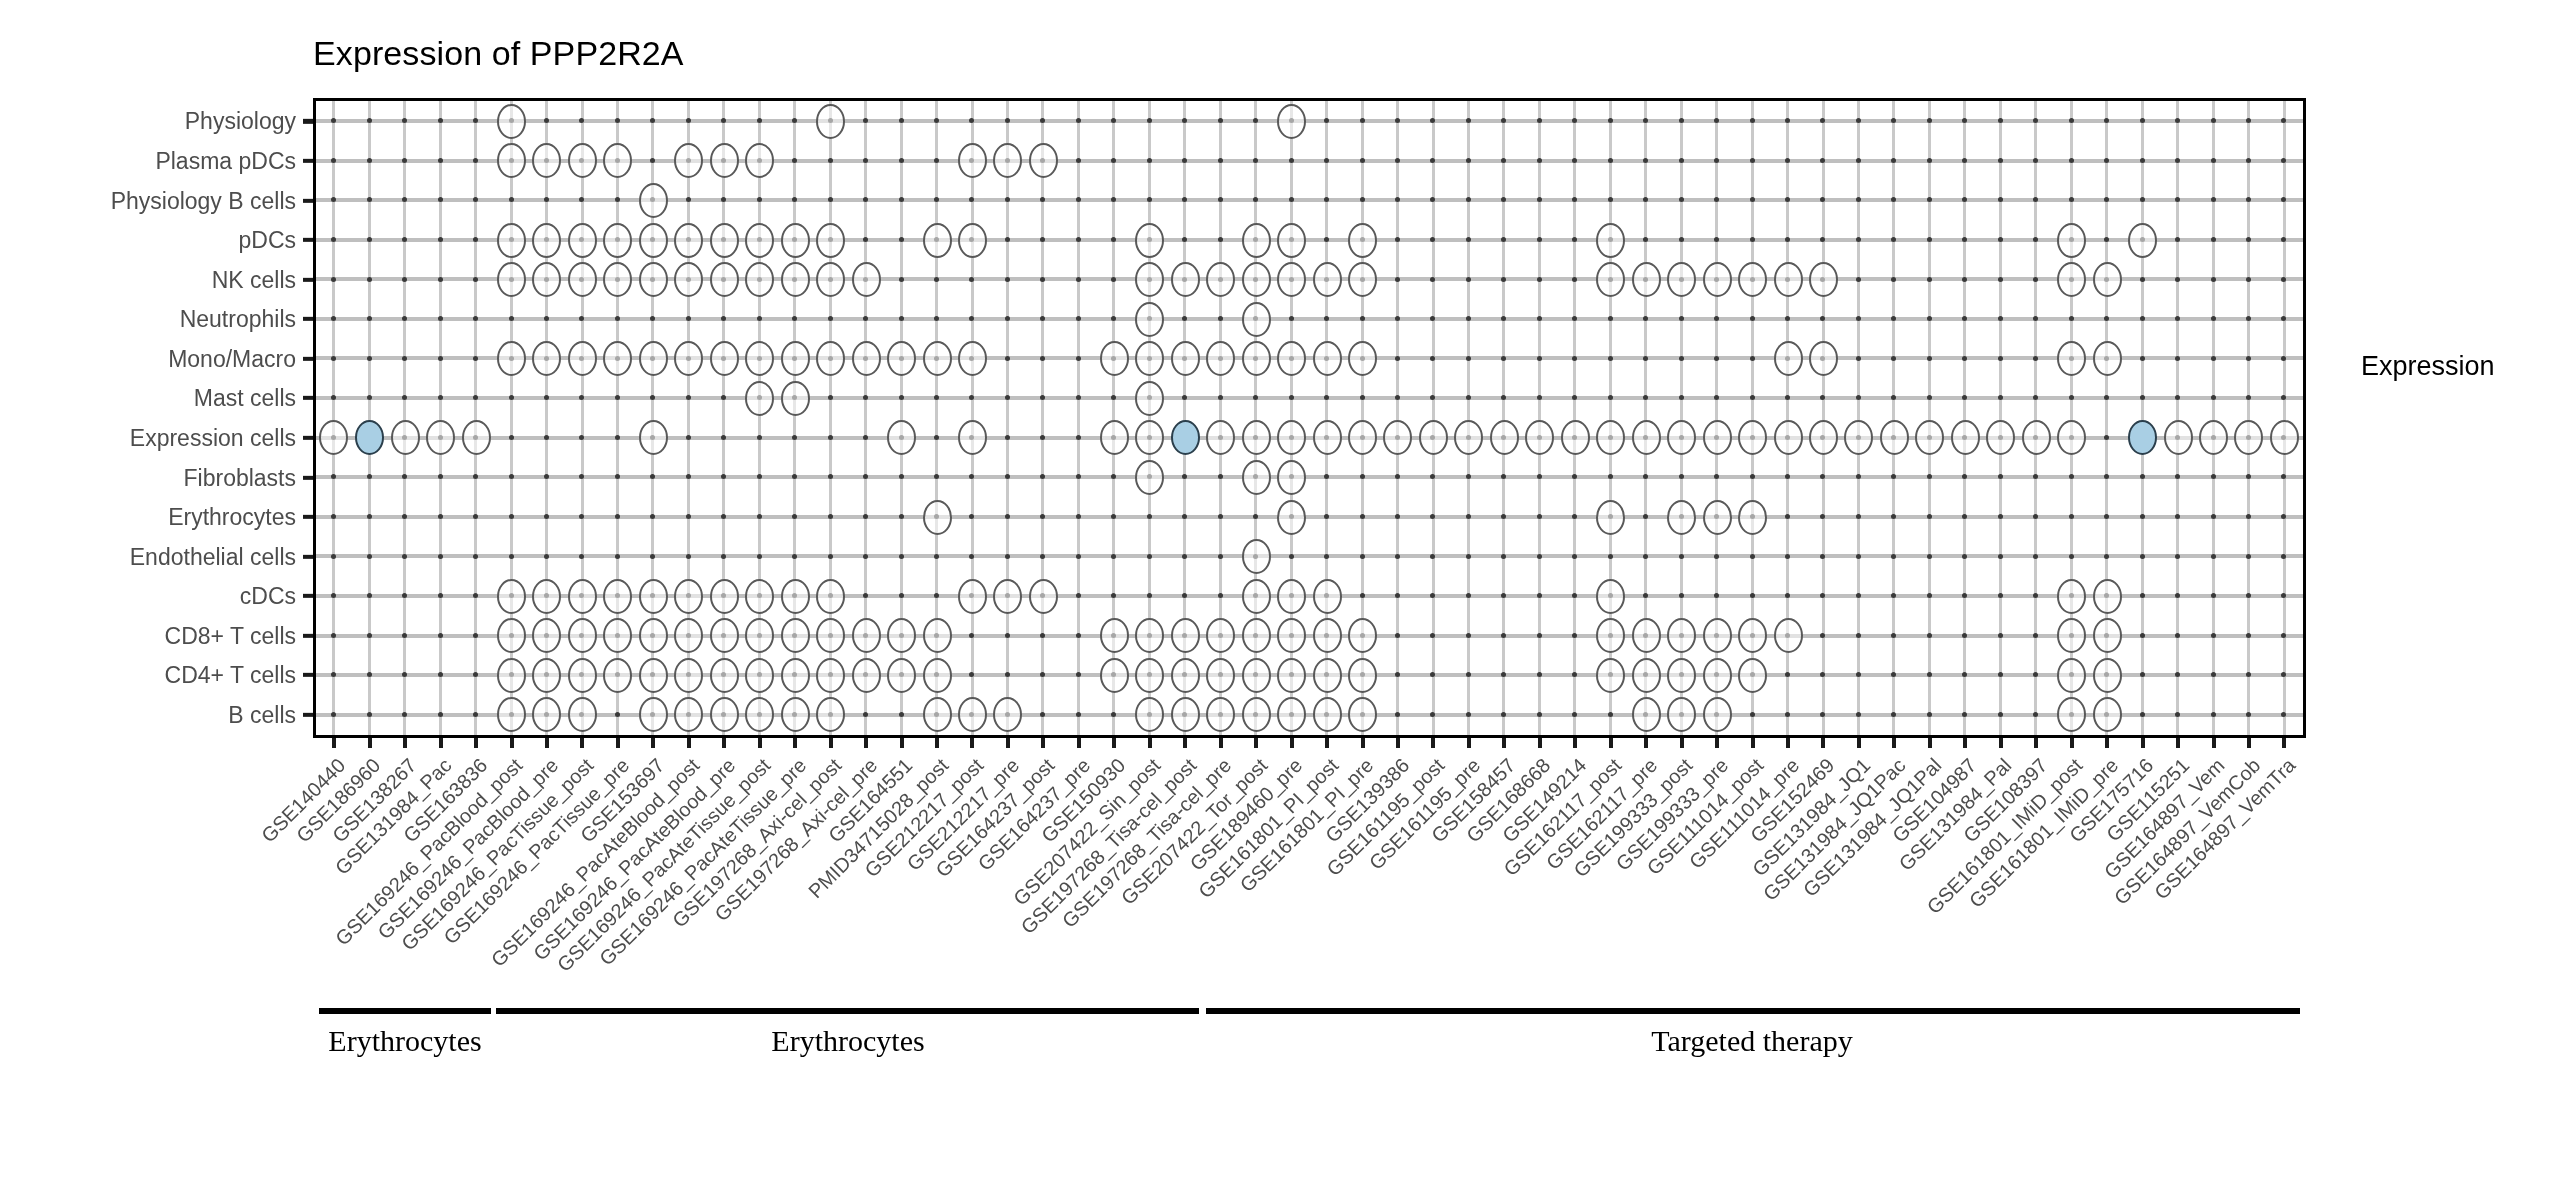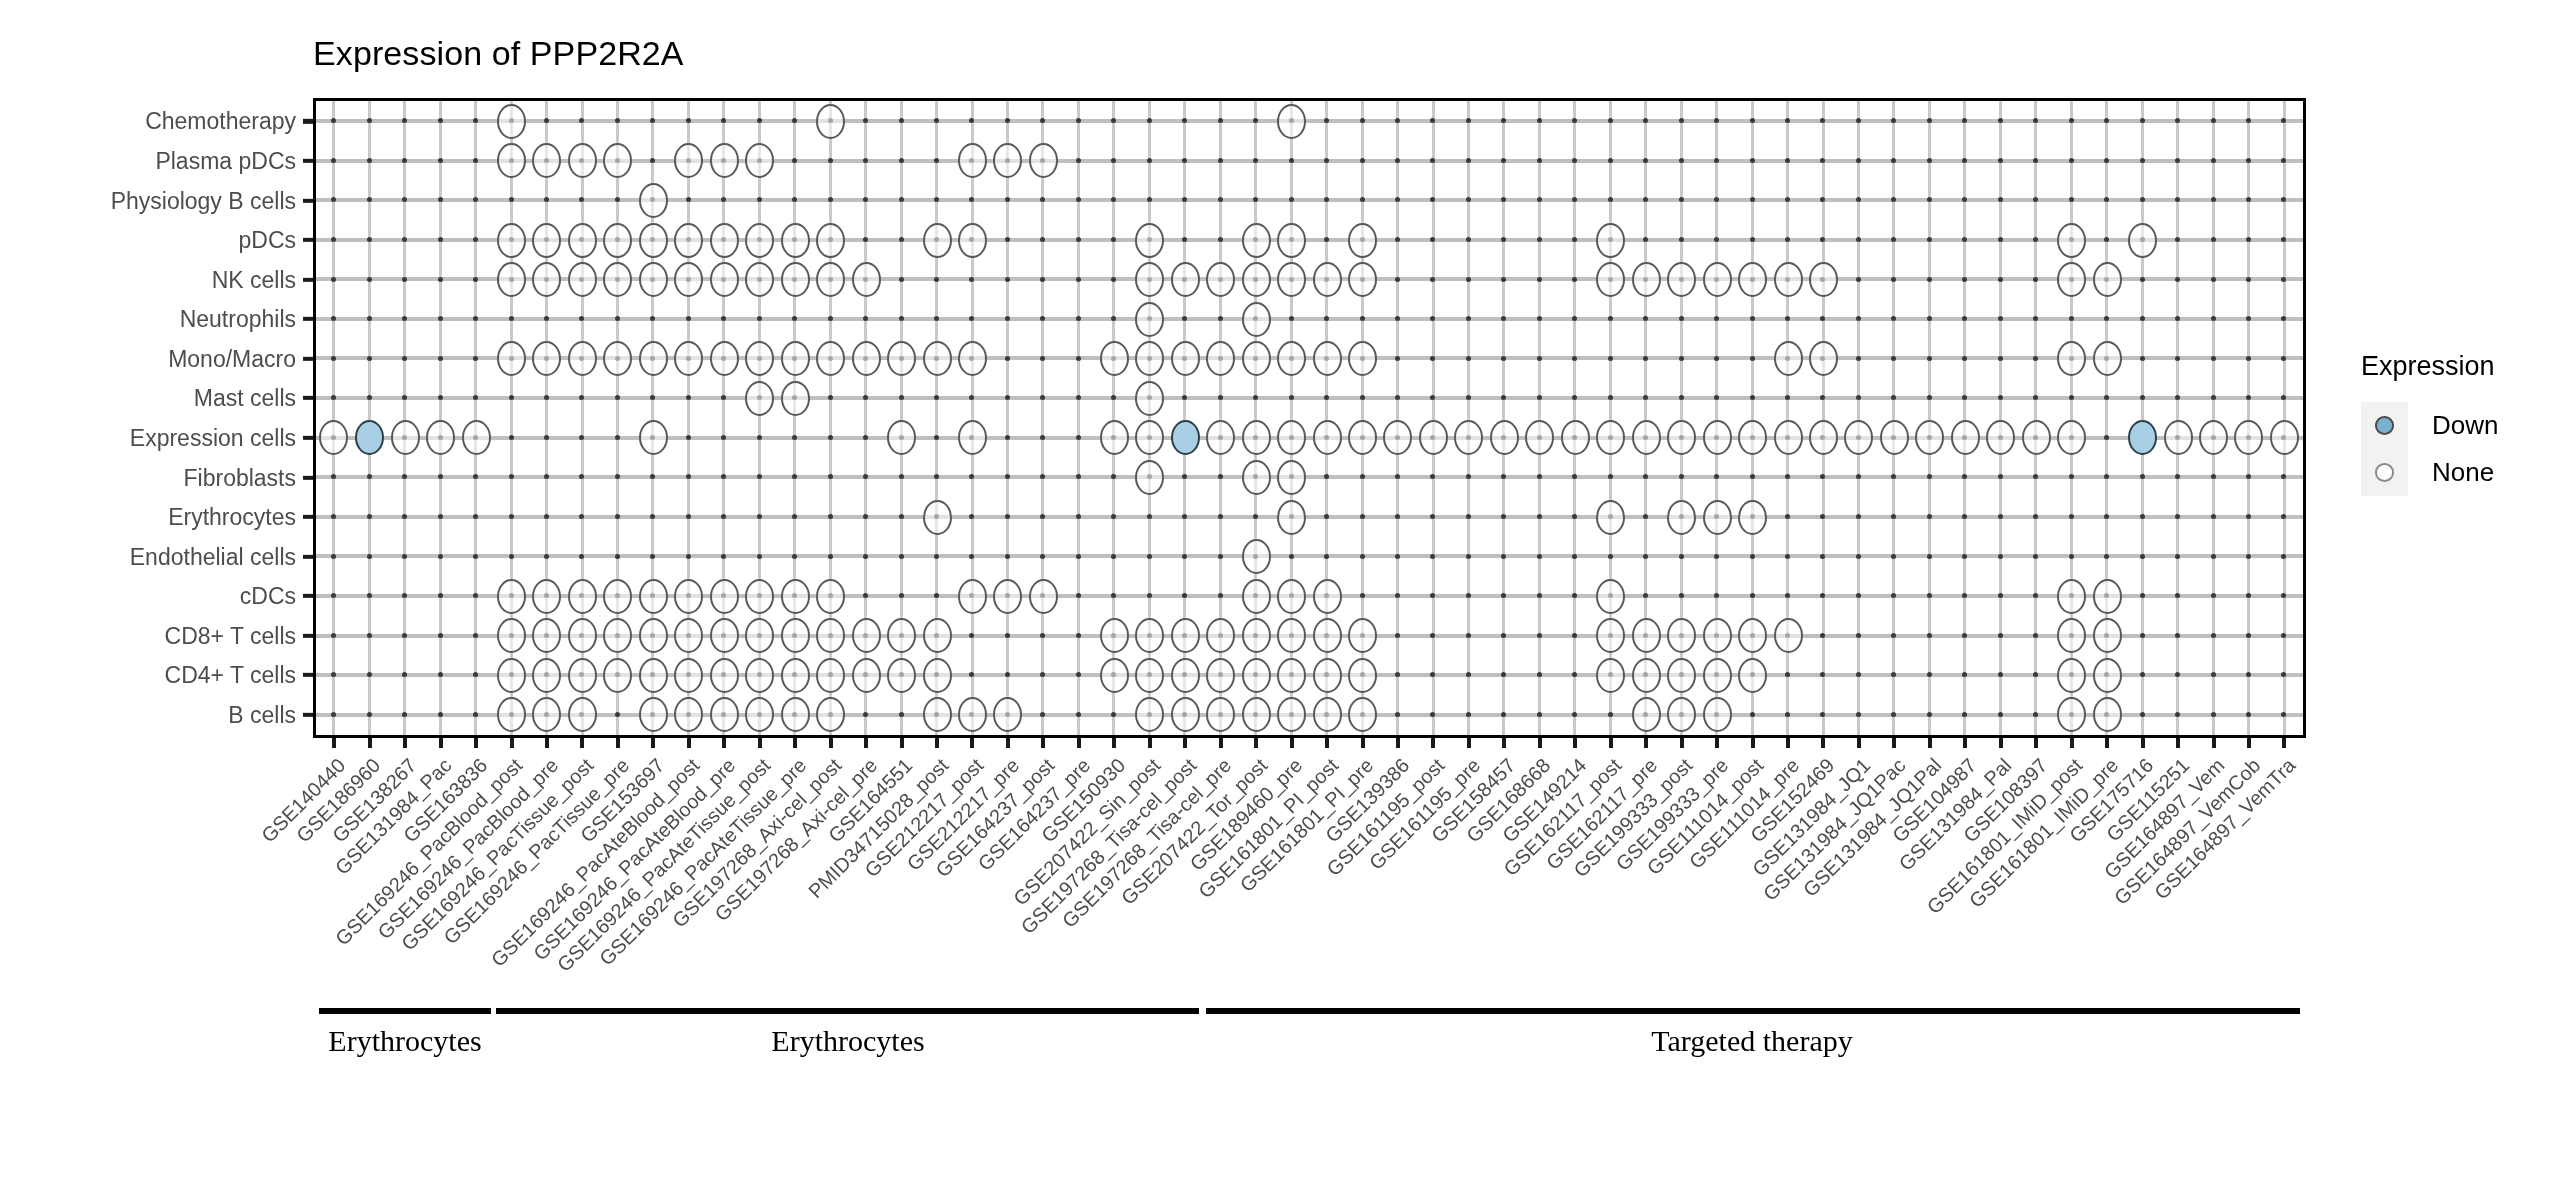--- a/index.html
+++ b/index.html
@@ -1284,21 +1284,21 @@
       <div class="dot none" title="B cells / GSE162117_pre: None" style="left: 1330px; top: 613px;"></div>
       <div class="dot none" title="B cells / GSE199333_post: None" style="left: 1365px; top: 613px;"></div>
       <div class="dot none" title="B cells / GSE199333_pre: None" style="left: 1401px; top: 613px;"></div>
       <div class="dot none" title="B cells / GSE161801_IMiD_post: None" style="left: 1755px; top: 613px;"></div>
       <div class="dot none" title="B cells / GSE161801_IMiD_pre: None" style="left: 1791px; top: 613px;"></div>
     </div>
 </div>
 
 <div id="y-axis">
     <div class="y-tick-mark" style="top: 23.4px;"></div>
-    <div class="y-tick-label" style="top: 23.4px;">Chemotherapy</div>
+    <div class="y-tick-label" style="top: 23.4px;">Physiology</div>
     <div class="y-tick-mark" style="top: 63px;"></div>
     <div class="y-tick-label" style="top: 63px;">Plasma pDCs</div>
     <div class="y-tick-mark" style="top: 103px;"></div>
     <div class="y-tick-label" style="top: 103px;">Physiology B cells</div>
     <div class="y-tick-mark" style="top: 142px;"></div>
     <div class="y-tick-label" style="top: 142px;">pDCs</div>
     <div class="y-tick-mark" style="top: 182px;"></div>
     <div class="y-tick-label" style="top: 182px;">NK cells</div>
     <div class="y-tick-mark" style="top: 221px;"></div>
     <div class="y-tick-label" style="top: 221px;">Neutrophils</div>
@@ -1443,28 +1443,14 @@
     <div class="group-rule" style="left: 319px; width: 172px;"></div>
     <div class="group-label" style="left: 405px;">Erythrocytes</div>
     <div class="group-rule" style="left: 496px; width: 703px;"></div>
     <div class="group-label" style="left: 848px;">Erythrocytes</div>
     <div class="group-rule" style="left: 1206px; width: 1094px;"></div>
     <div class="group-label" style="left: 1752px;">Targeted therapy</div>
   </div>
 
 <div id="legend">
   <div id="legend-title">Expression</div>
-  <div id="legend-items">
-      <div class="legend-row">
-        <div class="legend-key">
-          <div class="legend-swatch down"></div>
-        </div>
-        <div class="legend-label">Down</div>
-      </div>
-      <div class="legend-row">
-        <div class="legend-key">
-          <div class="legend-swatch none"></div>
-        </div>
-        <div class="legend-label">None</div>
-      </div>
-    </div>
 </div>
 
 
 </body></html>

